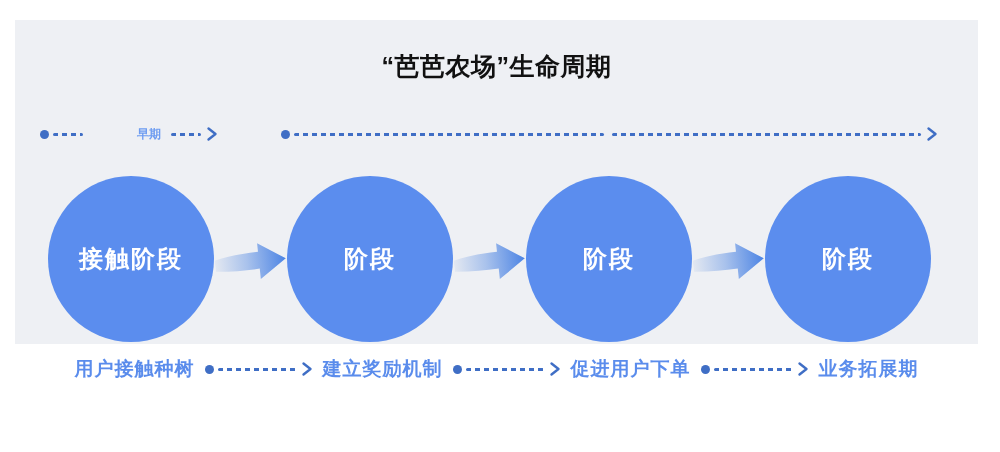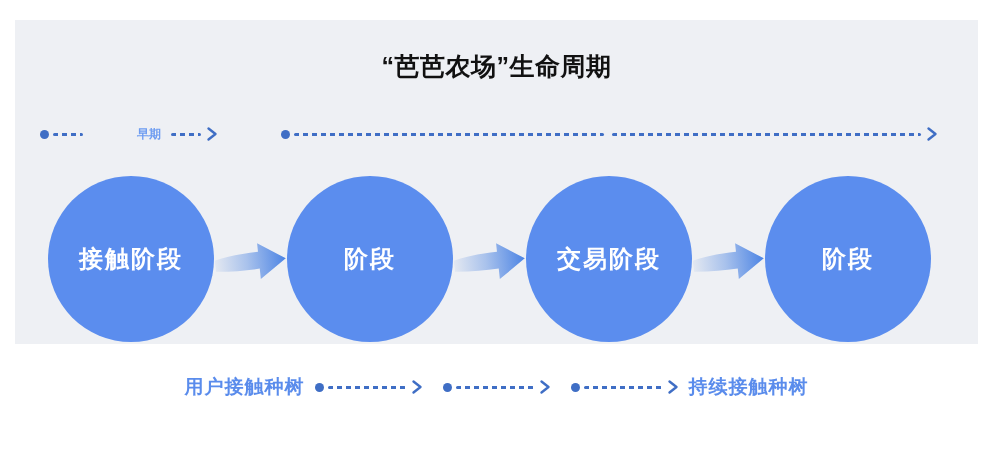--- a/index.html
+++ b/index.html
@@ -50,21 +50,21 @@
     width:166px;height:166px;border-radius:50%;background:var(--circle-fill);
     color:#ffffff;display:flex;flex-direction:row;align-items:center;
     justify-content:center;font-size:24px;font-weight:700;line-height:38px;
     letter-spacing:2px;text-align:left;
   }
   .stage-arrow{
     width:73px;display:flex;justify-content:center;align-items:center;margin-top:6px;
   }
   .stage-arrow svg{transform:rotate(-6deg);}
   .action-row{
-    position:absolute;left:0;top:354px;width:100%;
+    position:absolute;left:0;top:336px;width:100%;
     display:flex;justify-content:center;align-items:center;
   }
   .action-label{
     font-size:19px;font-weight:700;color:var(--action-label-blue);
     letter-spacing:1px;white-space:nowrap;
   }
   .action-conn{
     width:108px;display:flex;align-items:center;margin:0 10px;
   }
 </style>
@@ -120,21 +120,20 @@
     </div>
     <div class="circle">
       <span>阶段</span>
     </div>
     <div class="stage-arrow">
       <svg width="72" height="40" viewBox="0 0 72 40">
           <path d="M0,15 C16,11.5 30,10.5 44,10.5 L44,2 L71,20 L44,38 L44,27.5 C30,28 16,27.8 0,26 Z" fill="url(#arrowGrad)"></path>
         </svg>
     </div>
     <div class="circle">
-      <span>交易</span>
       <span>阶段</span>
     </div>
     <div class="stage-arrow">
       <svg width="72" height="40" viewBox="0 0 72 40">
           <path d="M0,15 C16,11.5 30,10.5 44,10.5 L44,2 L71,20 L44,38 L44,27.5 C30,28 16,27.8 0,26 Z" fill="url(#arrowGrad)"></path>
         </svg>
     </div>
     <div class="circle">
       <span>阶段</span>
     </div>
@@ -144,34 +143,36 @@
     <span class="action-label">用户接触种树</span>
     <span class="action-conn">
       <span class="dot"></span>
       <span class="dash"></span>
       <span class="chev">
         <svg width="13" height="16" viewBox="0 0 13 16">
             <path d="M3.5 2.5 L10.5 8 L3.5 13.5" fill="none" stroke="currentColor" stroke-width="2.4" stroke-linecap="round" stroke-linejoin="round"></path>
           </svg>
       </span>
     </span>
+    <span class="action-label">建立奖励机制</span>
     <span class="action-conn">
       <span class="dot"></span>
       <span class="dash"></span>
       <span class="chev">
         <svg width="13" height="16" viewBox="0 0 13 16">
             <path d="M3.5 2.5 L10.5 8 L3.5 13.5" fill="none" stroke="currentColor" stroke-width="2.4" stroke-linecap="round" stroke-linejoin="round"></path>
           </svg>
       </span>
     </span>
+    <span class="action-label">促进用户下单</span>
     <span class="action-conn">
       <span class="dot"></span>
       <span class="dash"></span>
       <span class="chev">
         <svg width="13" height="16" viewBox="0 0 13 16">
             <path d="M3.5 2.5 L10.5 8 L3.5 13.5" fill="none" stroke="currentColor" stroke-width="2.4" stroke-linecap="round" stroke-linejoin="round"></path>
           </svg>
       </span>
     </span>
-    <span class="action-label">持续接触种树</span>
+    <span class="action-label">业务拓展期</span>
   </div>
 
 </div>
 
 </body></html>

